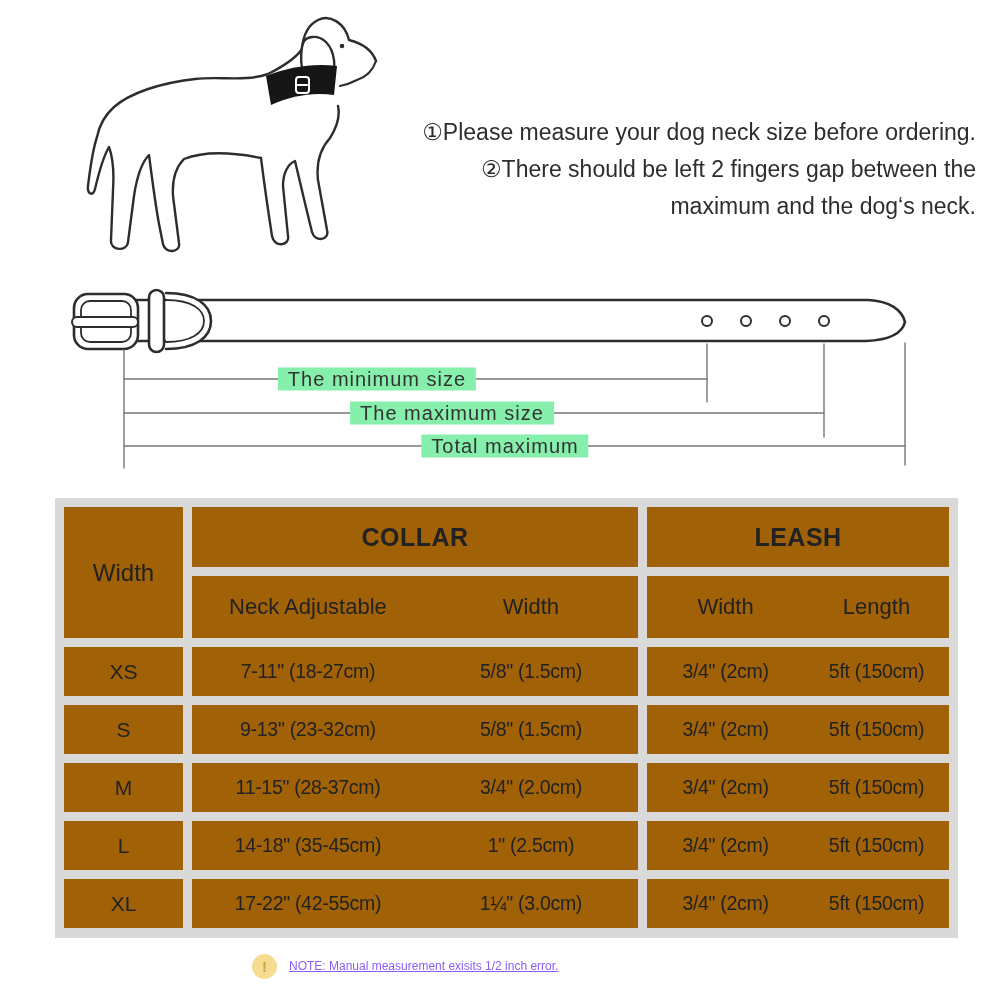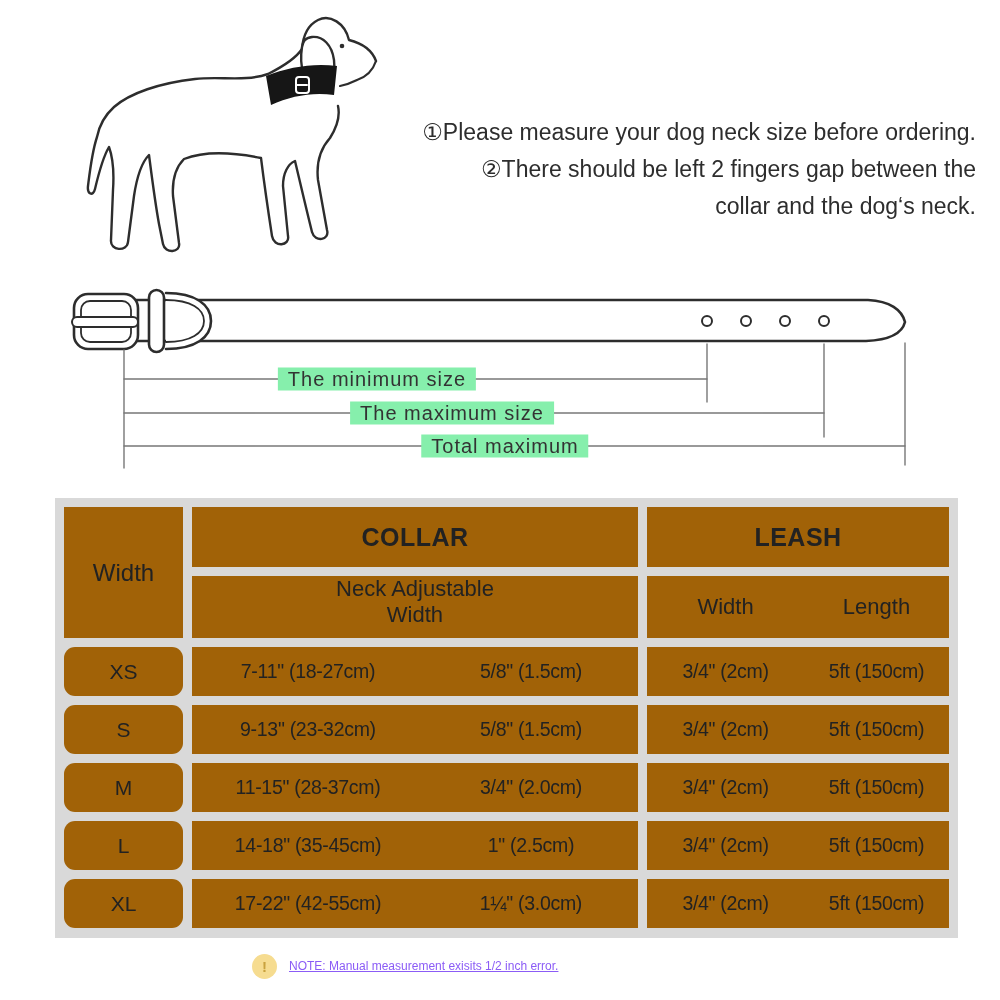--- a/index.html
+++ b/index.html
@@ -31,21 +31,21 @@
     grid-template-rows:60px 62px repeat(5,49px);
     gap:9px;padding:9px;box-sizing:border-box;
   }
   .cell{background:#a16207;display:flex;align-items:center;justify-content:center;}
   .cell.split{justify-content:flex-start;}
   .cell.split > span{display:flex;align-items:center;justify-content:center;text-align:center;}
   .w52{width:52%;}.w48{width:48%;}
   #cell-size-head{grid-row:1/3;grid-column:1;font-size:24px;}
   .group-head{font-weight:bold;font-size:25px;letter-spacing:.5px;}
   .sub-head{font-size:22px;}
-  .row-label{font-size:21px;border-radius:11px;}
+  .row-label{font-size:21px;}
   .data-cell span{font-size:19.5px;letter-spacing:-.3px;}
   
   #note{
     position:absolute;left:252px;top:951px;height:30px;
     display:flex;align-items:center;gap:12px;
   }
   #note-icon{
     width:25px;height:25px;border-radius:50%;background:#f6dc90;
     display:flex;align-items:center;justify-content:center;
     color:#c9a23e;font-size:15px;font-weight:bold;flex:0 0 auto;
@@ -143,30 +143,30 @@
   </g>
 </svg>
 
 <span class="measure-label" style="left:377px;top:379px;">The minimum size</span>
 <span class="measure-label" style="left:452px;top:413px;">The maximum size</span>
 <span class="measure-label" style="left:505px;top:446px;">Total maximum</span>
 
 <div id="instructions">
   <div>①Please measure your dog neck size before ordering.</div>
   <div>②There should be left 2 fingers gap between the</div>
-  <div class="indent">collar and the dog‘s neck.</div>
+  <div class="indent">maximum and the dog‘s neck.</div>
 </div>
 
 <div id="size-table">
 
   <div class="cell" id="cell-size-head">Width</div>
   <div class="cell group-head" style="grid-row:1;grid-column:2;">COLLAR</div>
   <div class="cell group-head" style="grid-row:1;grid-column:3;">LEASH</div>
 
-  <div class="cell split sub-head" style="grid-row:2;grid-column:2;flex-direction:column;">
+  <div class="cell split sub-head" style="grid-row:2;grid-column:2;">
     <span class="w52">Neck Adjustable</span>
     <span class="w48">Width</span>
   </div>
   <div class="cell split sub-head" style="grid-row:2;grid-column:3;">
     <span class="w52">Width</span>
     <span class="w48">Length</span>
   </div>
 
   <div class="cell row-label">XS</div>
   <div class="cell split data-cell">

